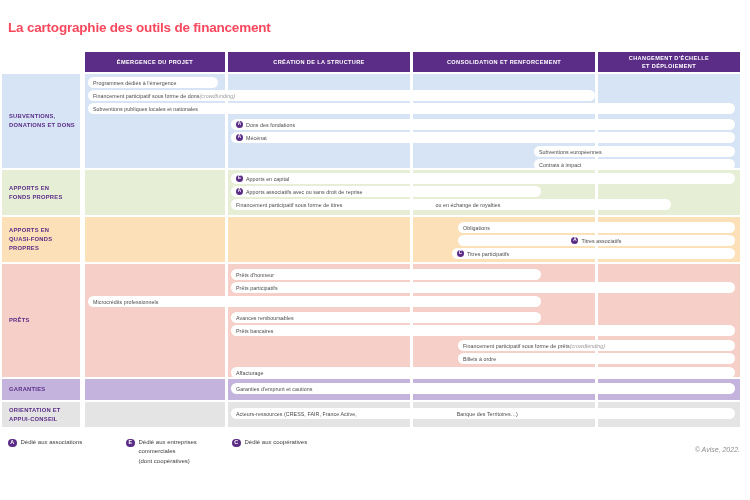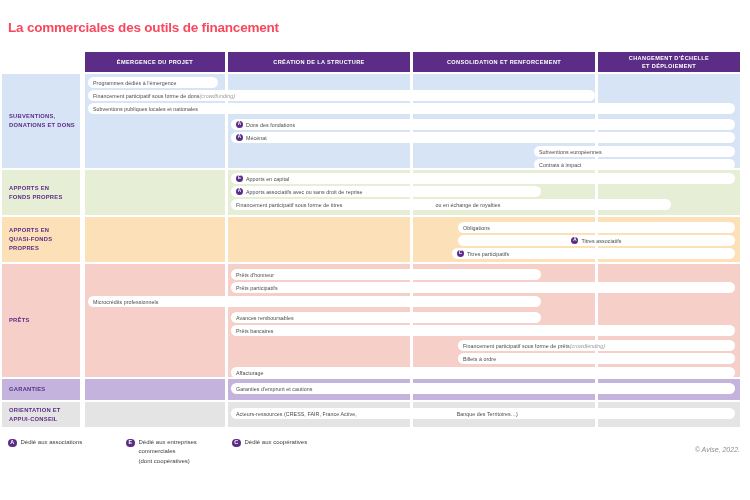--- a/index.html
+++ b/index.html
@@ -63,21 +63,21 @@
   .leg-item .badge{width:8.5px;height:8.5px;font-size:5.4px;margin-right:4px;margin-top:.5px;}
   .leg-item .txt{font-size:6px;color:#3d3d3d;line-height:1.55;}
   #copyright{
     position:absolute;right:10px;top:446px;
     font-size:7px;color:#8c8c8c;font-style:italic;
   }
 </style>
 </head>
 <body>
 
-<div id="page-title">La commerciales des outils de financement</div>
+<div id="page-title">La cartographie des outils de financement</div>
 
 <div id="chart">
 
   <div class="hdr-row">
     <div class="hdr-cell" style="left:85px;width:140px;">ÉMERGENCE DU PROJET</div>
     <div class="hdr-cell" style="left:228px;width:182px;">CRÉATION DE LA STRUCTURE</div>
     <div class="hdr-cell" style="left:413px;width:182px;">CONSOLIDATION ET RENFORCEMENT</div>
     <div class="hdr-cell" style="left:598px;width:142px;white-space:pre-line;">CHANGEMENT D’ÉCHELLE
 ET DÉPLOIEMENT</div>
   </div>

